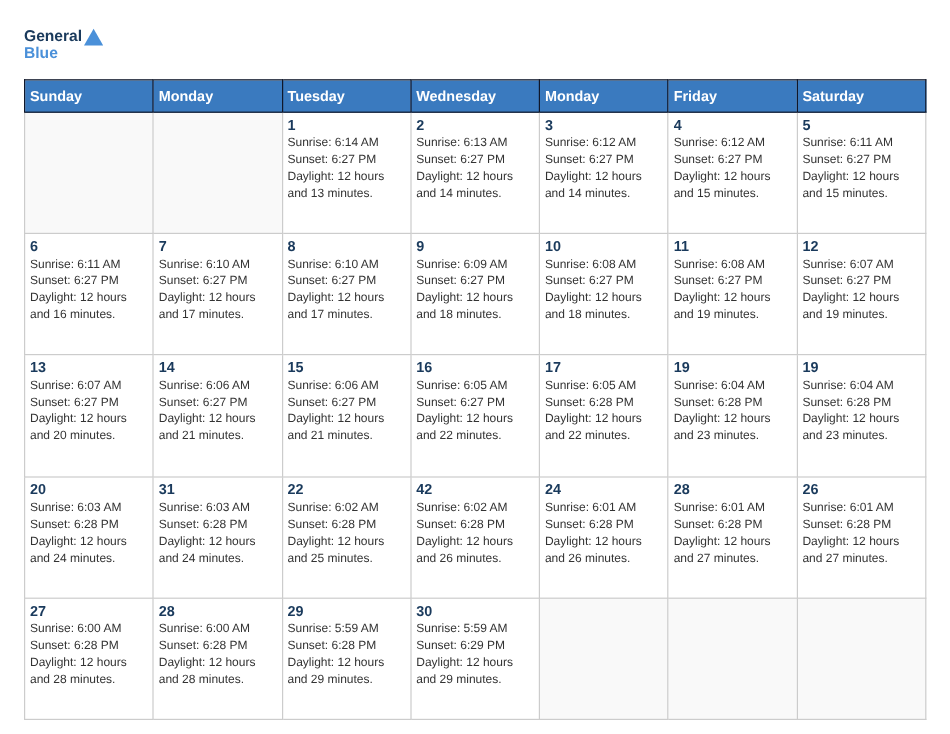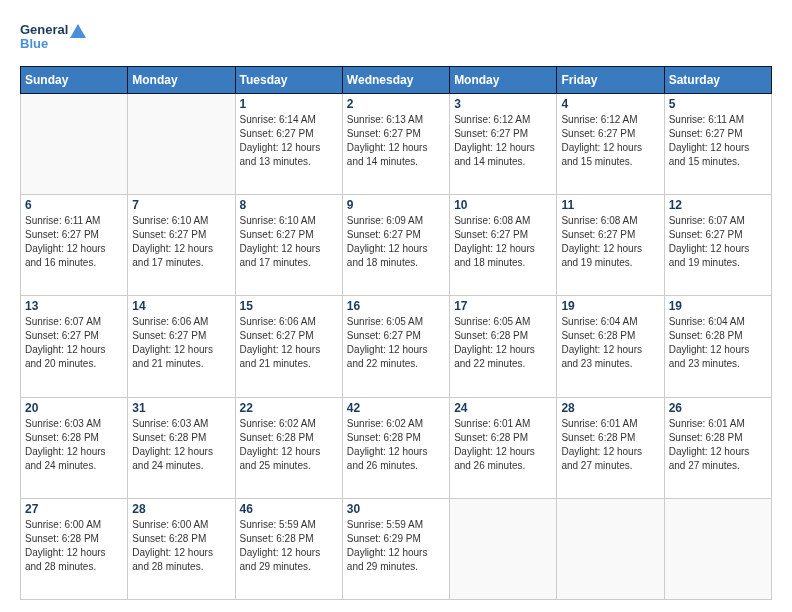--- a/index.html
+++ b/index.html
@@ -233,21 +233,21 @@
         <tr>
           <td>
             <span class="day-num">27</span>
             <div class="day-info">Sunrise: 6:00 AM<br>Sunset: 6:28 PM<br>Daylight: 12 hours and 28 minutes.</div>
           </td>
           <td>
             <span class="day-num">28</span>
             <div class="day-info">Sunrise: 6:00 AM<br>Sunset: 6:28 PM<br>Daylight: 12 hours and 28 minutes.</div>
           </td>
           <td>
-            <span class="day-num">46</span>
+            <span class="day-num">29</span>
             <div class="day-info">Sunrise: 5:59 AM<br>Sunset: 6:28 PM<br>Daylight: 12 hours and 29 minutes.</div>
           </td>
           <td>
             <span class="day-num">30</span>
             <div class="day-info">Sunrise: 5:59 AM<br>Sunset: 6:29 PM<br>Daylight: 12 hours and 29 minutes.</div>
           </td>
           <td class="empty"></td>
           <td class="empty"></td>
           <td class="empty"></td>
         </tr>

